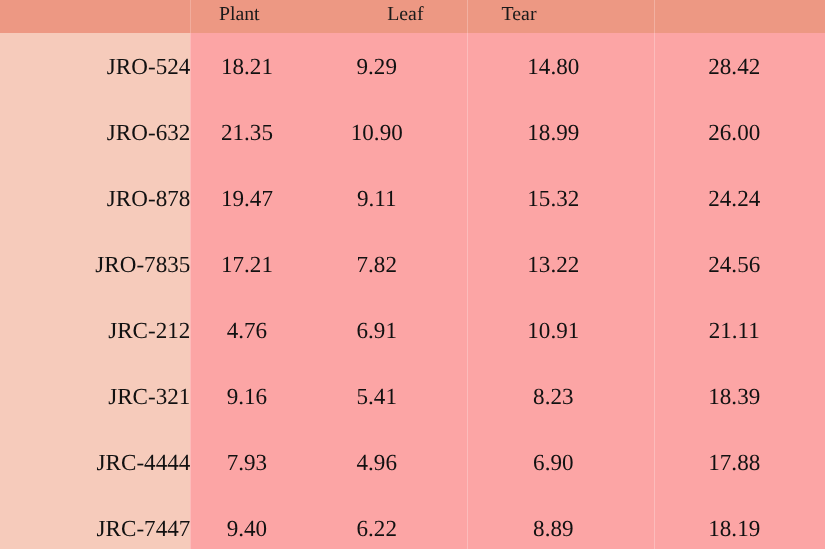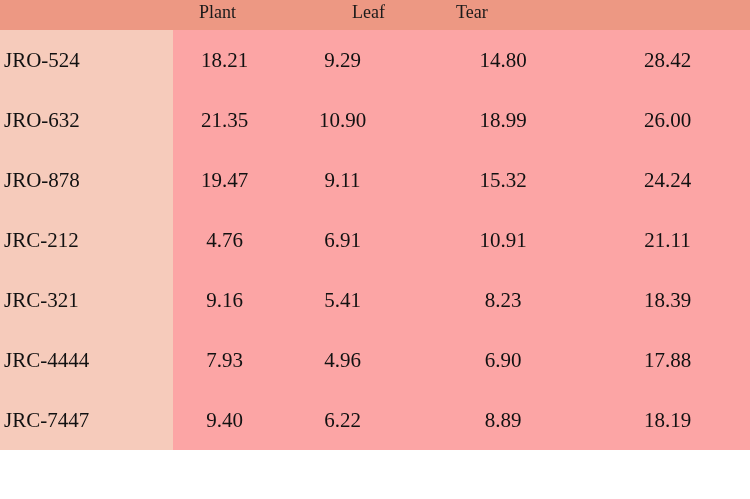--- a/index.html
+++ b/index.html
@@ -72,22 +72,22 @@
     border: none;
     font-size: 21px;
     color: #111111;
     vertical-align: middle;
     line-height: 1.0;
   }
 
   
   td.row-label {
     background: #f6cbbb;
-    text-align: left;
-    padding-left: 4px;
+    text-align: right;
+    padding-left: 20px;
     white-space: nowrap;
   }
 
   
   tr.row-odd td.num  { background: #fca5a5; }
   tr.row-even td.num { background: #fca5a5; }
 
   td.num {
     text-align: center;
     white-space: nowrap;
@@ -144,20 +144,27 @@
         <td class="num n-3">18.99</td>
         <td class="num n-4">26.00</td>
       </tr>
       <tr class="row-odd">
         <td class="row-label">JRO-878</td>
         <td class="num n-1">19.47</td>
         <td class="num n-2">9.11</td>
         <td class="num n-3">15.32</td>
         <td class="num n-4">24.24</td>
       </tr>
+      <tr class="row-even">
+        <td class="row-label">JRO-7835</td>
+        <td class="num n-1">17.21</td>
+        <td class="num n-2">7.82</td>
+        <td class="num n-3">13.22</td>
+        <td class="num n-4">24.56</td>
+      </tr>
       <tr class="row-odd">
         <td class="row-label">JRC-212</td>
         <td class="num n-1">4.76</td>
         <td class="num n-2">6.91</td>
         <td class="num n-3">10.91</td>
         <td class="num n-4">21.11</td>
       </tr>
       <tr class="row-even">
         <td class="row-label">JRC-321</td>
         <td class="num n-1">9.16</td>

